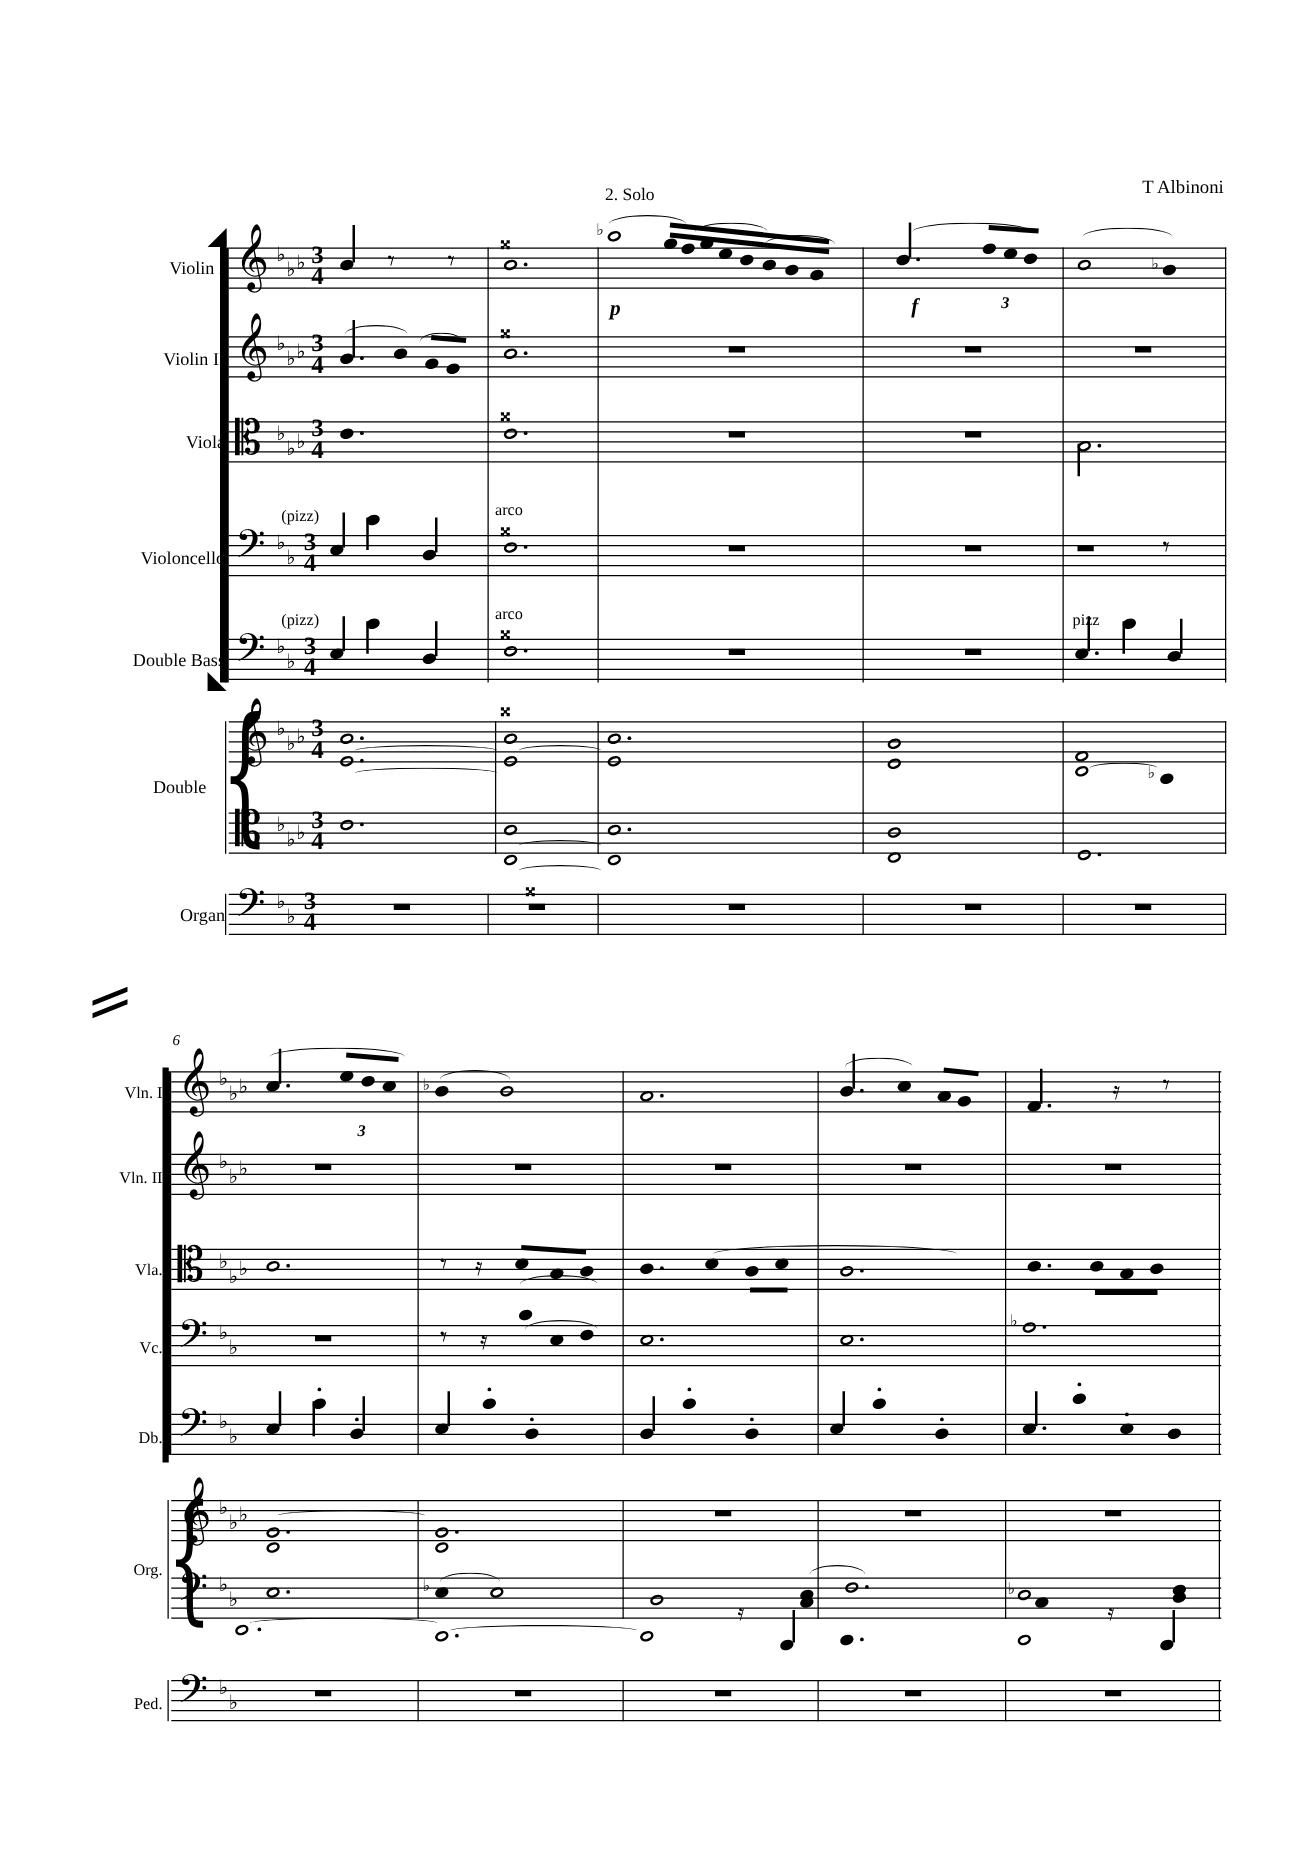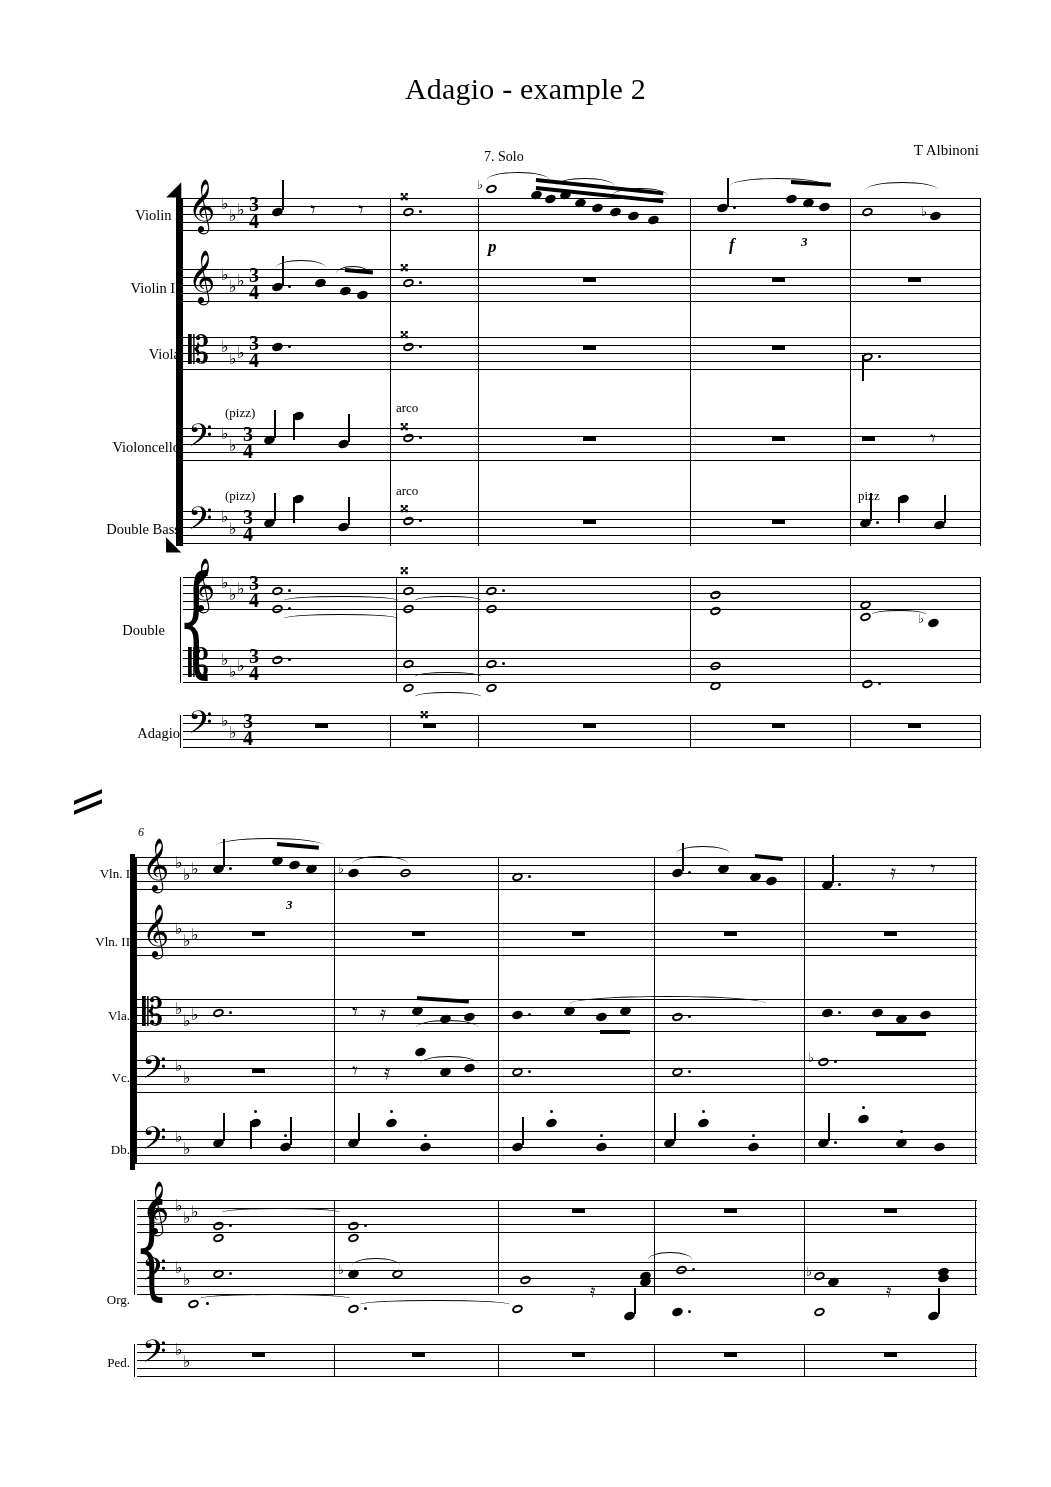--- a/index.html
+++ b/index.html
@@ -173,32 +173,31 @@
     height: 3.5px;
     background: #000;
     transform: skewY(-22deg);
   }
 </style>
 </head>
 <body>
 
 <div class="page">
 
-  <div class="title">Adagio - example 2</div>
   <div class="composer">T Albinoni</div>
 
   <div class="system" style="top:0;left:0;width:1051px;height:760px;">
 
     <div class="inst-label" style="top:207px;left:40px;width:140px;">Violin I</div>
     <div class="inst-label" style="top:280px;left:40px;width:140px;">Violin II</div>
     <div class="inst-label" style="top:346px;left:40px;width:140px;">Viola</div>
     <div class="inst-label" style="top:439px;left:20px;width:160px;">Violoncello</div>
     <div class="inst-label" style="top:521px;left:20px;width:160px;">Double Bass</div>
     <div class="inst-label" style="top:622px;left:40px;width:125px;">Double</div>
-    <div class="inst-label" style="top:725px;left:40px;width:140px;">Adagio</div>
+    <div class="inst-label" style="top:725px;left:40px;width:140px;">Organ</div>
 
     <div class="bracket" style="top:190px;left:176px;height:356px;"></div>
     <div class="glyph" style="top:178px;left:166px;font-size:20px;">◢</div>
     <div class="glyph" style="top:533px;left:166px;font-size:20px;">◣</div>
 
     <div class="brace" style="top:560px;left:158px;font-size:120px;transform:scaleX(0.5);">{</div>
 
     <div class="staff" style="top:198px;left:183px;width:798px;height:33px;">
       <div class="ln"></div>
         <div class="ln"></div>
@@ -234,21 +233,21 @@
     <div class="notehead" style="top:204px;left:592px;"></div>
     <div class="notehead" style="top:208px;left:610px;"></div>
     <div class="notehead" style="top:212px;left:628px;"></div>
     <div class="notehead" style="top:216px;left:648px;"></div>
     <div class="beam" style="top:178px;left:536px;width:128px;transform:rotate(6deg);transform-origin:left center;"></div>
     <div class="beam" style="top:186px;left:536px;width:128px;transform:rotate(6deg);transform-origin:left center;"></div>
     <div class="slur" style="top:172px;left:487px;width:62px;"></div>
     <div class="slur" style="top:178px;left:556px;width:58px;"></div>
     <div class="slur" style="top:188px;left:612px;width:56px;"></div>
     <div class="txt bold-ital" style="top:237px;left:488px;font-size:17px;">p</div>
-    <div class="txt" style="top:149px;left:484px;font-size:14px;">7. Solo</div>
+    <div class="txt" style="top:149px;left:484px;font-size:14px;">2. Solo</div>
 
     <div class="notehead" style="top:204px;left:717px;"></div>
     <div class="dot" style="top:206px;left:733px;"></div>
     <div class="stem" style="top:178px;left:727px;height:28px;"></div>
     <div class="notehead" style="top:195px;left:786px;"></div>
     <div class="notehead" style="top:199px;left:803px;"></div>
     <div class="notehead" style="top:203px;left:819px;"></div>
     <div class="beam" style="top:180px;left:791px;width:40px;transform:rotate(4deg);transform-origin:left center;"></div>
     <div class="slur" style="top:178px;left:730px;width:95px;"></div>
     <div class="txt bold-ital" style="top:235px;left:729px;font-size:17px;">f</div>
@@ -495,21 +494,21 @@
 
   <div class="system" style="top:0;left:0;width:1051px;height:1487px;">
 
     <div class="measure-num" style="top:825px;left:138px;">6</div>
 
     <div class="inst-label small" style="top:866px;left:10px;width:120px;">Vln. I</div>
     <div class="inst-label small" style="top:934px;left:10px;width:120px;">Vln. II</div>
     <div class="inst-label small" style="top:1008px;left:10px;width:120px;">Vla.</div>
     <div class="inst-label small" style="top:1070px;left:10px;width:120px;">Vc.</div>
     <div class="inst-label small" style="top:1142px;left:10px;width:120px;">Db.</div>
-    <div class="inst-label small" style="top:1292px;left:10px;width:120px;">Org.</div>
+    <div class="inst-label small" style="top:1248px;left:10px;width:120px;">Org.</div>
     <div class="inst-label small" style="top:1355px;left:10px;width:120px;">Ped.</div>
 
     <div class="bracket" style="top:854px;left:130px;height:316px;"></div>
     <div class="brace" style="top:1190px;left:116px;font-size:112px;transform:scaleX(0.5);">{</div>
 
     <div class="staff" style="top:857px;left:137px;width:840px;height:33px;">
       <div class="ln"></div>
         <div class="ln"></div>
         <div class="ln"></div>
         <div class="ln"></div>

